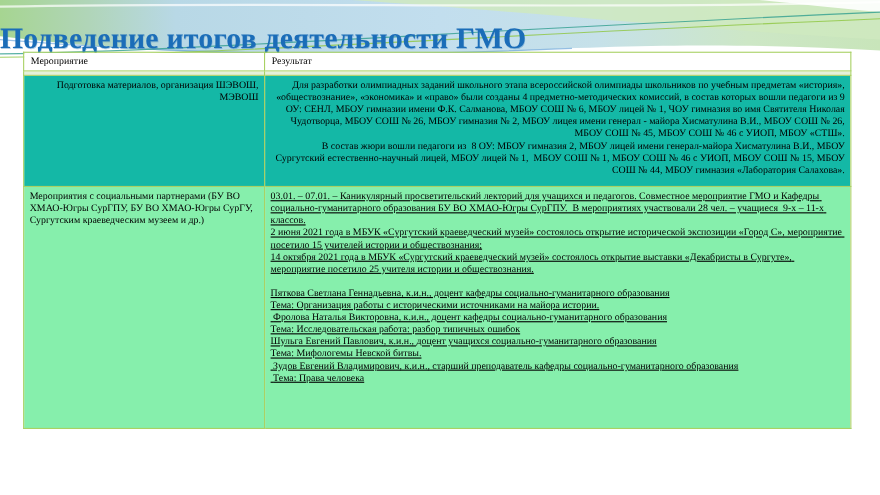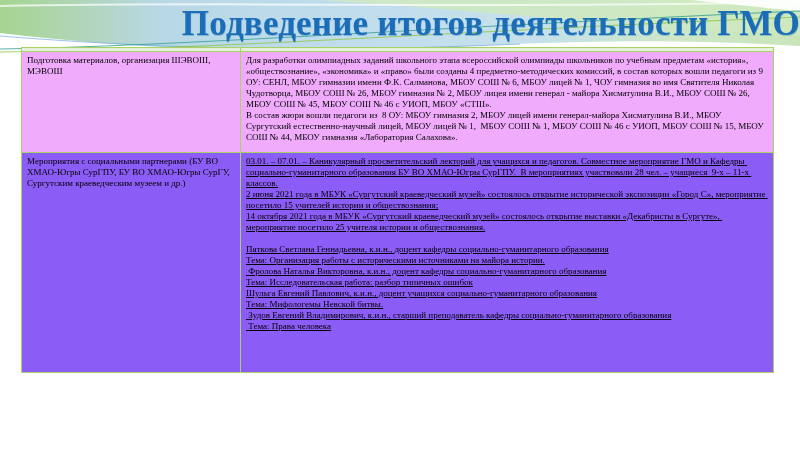--- a/index.html
+++ b/index.html
@@ -8,24 +8,24 @@
     background: #ffffff;
     position: relative;
     overflow: hidden;
     font-family: "Liberation Serif", "DejaVu Serif", serif;
   }
   .band {
     position: absolute; top: 0; left: 0;
     width: 800px; height: 58px;
   }
   .slide-title {
-    position: absolute; top: 4px; left: 0;
+    position: absolute; top: 20px; left: 0;
     width: 100%;
-    text-align: right;
-    font-size: 35px;
+    text-align: left;
+    font-size: 27px;
     font-weight: bold;
     color: #1b6db8;
     letter-spacing: 0.2px;
     text-shadow: 0.5px 0.5px 0 rgba(27,109,184,0.35);
   }
   .table-wrap {
     position: absolute;
     left: 21px; top: 47px;
     width: 752px;
   }
@@ -40,23 +40,23 @@
     font-size: 9px;
     line-height: 11px;
     color: #000000;
     padding: 3px 5px;
     overflow: hidden;
   }
   col.c1 { width: 219px; }
   col.c2 { width: 533px; }
   tr.header-row td { height: 12px; background: #ffffff; padding: 2px 6px; }
   tr.spacer-row td { height: 3px; background: #e5f1db; padding: 0; }
-  tr.row-green td { background: #f0abfc; }
+  tr.row-green td { background: #14b8a6; text-align: right; }
   tr.row-green td.result-cell { height: 94px; }
-  tr.row-white td { background: #8b5cf6; }
+  tr.row-white td { background: #86efac; }
   tr.row-white td.result-cell { height: 213px; text-decoration: underline; }
   .para { white-space: pre-wrap; min-height: 11px; }
 </style>
 </head>
 <body>
 
 <svg class="band" viewBox="0 0 800 58" xmlns="http://www.w3.org/2000/svg">
   <defs>
     <linearGradient id="bandGrad" x1="0" y1="0" x2="1" y2="0">
       <stop offset="0" stop-color="#a6d591"></stop>
@@ -80,20 +80,24 @@
 
 <div class="slide-title">Подведение итогов деятельности ГМО</div>
 
 <div class="table-wrap">
   <table class="results">
     <colgroup>
         <col class="c1">
         <col class="c2">
       </colgroup>
     <tbody>
+      <tr class="header-row">
+        <td>Мероприятие</td>
+        <td>Результат</td>
+      </tr>
       <tr class="spacer-row">
         <td></td>
         <td></td>
       </tr>
       <tr class="row-green">
         <td class="event-cell">Подготовка материалов, организация ШЭВОШ, МЭВОШ</td>
         <td class="result-cell">
           <div class="para">Для разработки олимпиадных заданий школьного этапа всероссийской олимпиады школьников по учебным предметам «история», «обществознание», «экономика» и «право» были созданы 4 предметно-методических комиссий, в состав которых вошли педагоги из 9 ОУ: СЕНЛ, МБОУ гимназии имени Ф.К. Салманова, МБОУ СОШ № 6, МБОУ лицей № 1, ЧОУ гимназия во имя Святителя Николая Чудотворца, МБОУ СОШ № 26, МБОУ гимназия № 2, МБОУ лицея имени генерал - майора Хисматулина В.И., МБОУ СОШ № 26, МБОУ СОШ № 45, МБОУ СОШ № 46 с УИОП, МБОУ «СТШ».</div>
           <div class="para">В состав жюри вошли педагоги из  8 ОУ: МБОУ гимназия 2, МБОУ лицей имени генерал-майора Хисматулина В.И., МБОУ Сургутский естественно-научный лицей, МБОУ лицей № 1,  МБОУ СОШ № 1, МБОУ СОШ № 46 с УИОП, МБОУ СОШ № 15, МБОУ СОШ № 44, МБОУ гимназия «Лаборатория Салахова».</div>
         </td>

